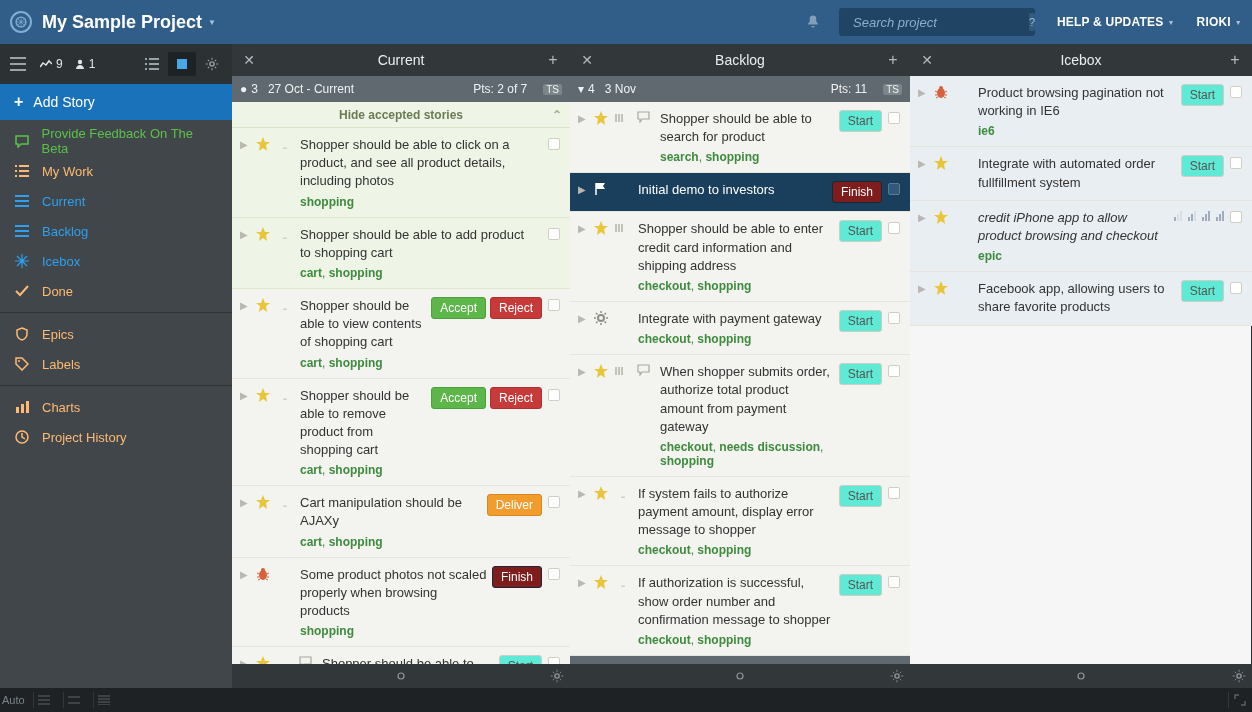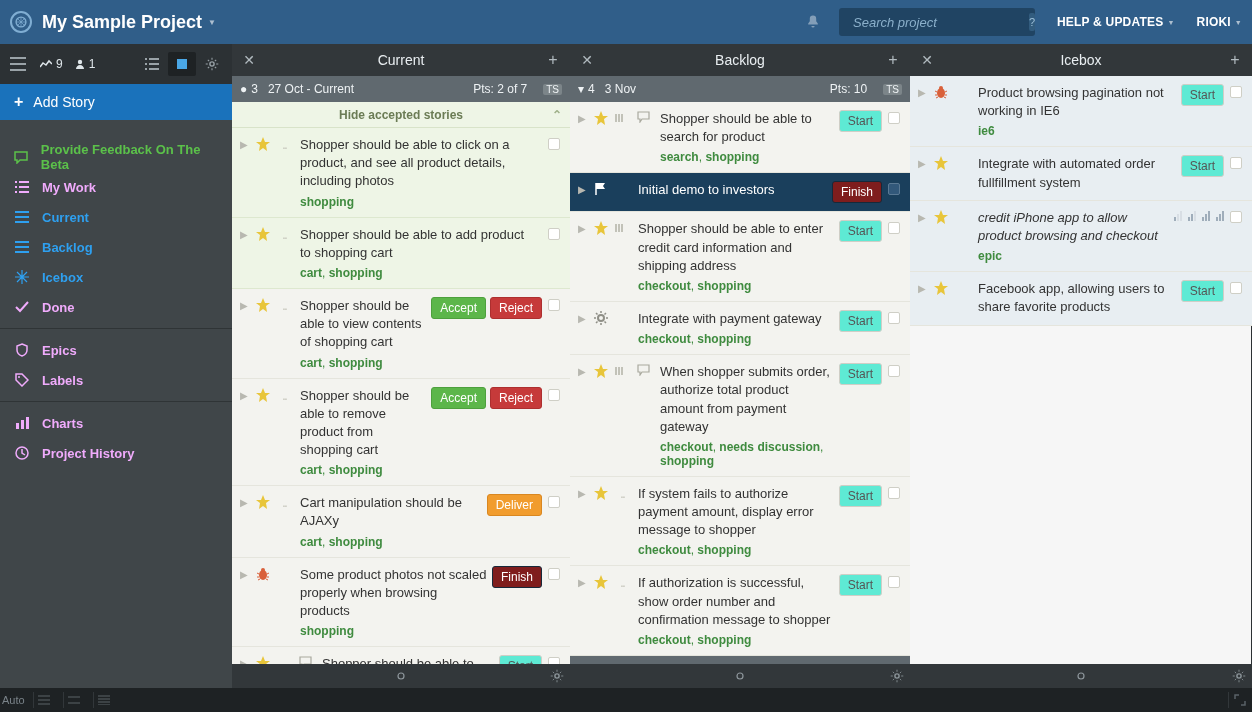--- a/index.html
+++ b/index.html
@@ -30,22 +30,22 @@
 .sidebar-head { background: #2c3134; height: 40px; display: flex; align-items: center; padding: 0 6px; }
 .sb-btn { width: 24px; height: 24px; display: flex; align-items: center; justify-content: center; color: #9aa3a8; margin-right: 4px; }
 .sb-stat { color: #dfe6ea; font-size: 12px; margin: 0 6px; display: flex; align-items: center; gap: 4px; }
 .sb-seg { margin-left: auto; display: flex; align-items: center; gap: 2px; }
 .seg-btn { width: 28px; height: 24px; display: flex; align-items: center; justify-content: center; color: #9aa3a8; border-radius: 2px; }
 .seg-btn.active { background: #1e2224; color: #4aa7e6; }
 
 .add-story { background: #1a72bb; color: #fff; height: 36px; display: flex; align-items: center; padding: 0 14px; font-size: 14px; gap: 10px; cursor: pointer; }
 .add-story .plus { font-size: 16px; font-weight: bold; }
 
-.nav { padding-top: 22px; overflow: auto; flex: 1; font-weight: bold; }
-.nav-item { height: 30px; display: flex; align-items: center; padding: 0 14px; gap: 12px; color: #f0abfc; cursor: pointer; }
+.nav { padding-top: 6px; overflow: auto; flex: 1; }
+.nav-item { height: 30px; display: flex; align-items: center; padding: 0 14px; gap: 12px; color: #fdba74; cursor: pointer; }
 .nav-item.active { color: #2ea0f0; }
 .nav-item.beta { color: #5bc14a; }
 .nav-item .ic { width: 16px; display: flex; justify-content: center; }
 .nav-divider { height: 1px; background: #2f3436; margin: 6px 0; }
 
 
 .panels { flex: 1; display: flex; min-width: 0; }
 .panel { background: #f6f6f6; display: flex; flex-direction: column; min-width: 0; box-shadow: -1px 0 0 #2c3134 inset; }
 .panel:nth-child(1) { width: 338px; }
 .panel:nth-child(2) { width: 340px; }
@@ -465,21 +465,21 @@
             <span class="pt">Backlog</span>
             <span class="plus">+</span>
           </div>
           <div class="list">
             <div class="iter-bar">
               <span class="iter-num">
                 <span>▾</span>
                 <span>4</span>
               </span>
               <span class="iter-date">3 Nov</span>
-              <span class="iter-pts">Pts: 10</span>
+              <span class="iter-pts">Pts: 11</span>
               <span class="iter-badge">TS</span>
             </div>
             <div class="story unstarted">
               <div class="col-arrow">▶</div>
               <div class="col-icon">
                 <svg class="star-ic" viewBox="0 0 14 14">
                   <polygon points="7,0 9,5 14,5 10,8 11,14 7,11 3,14 4,8 0,5 5,5" fill="#e8c53a"></polygon>
                 </svg>
               </div>
               <div class="col-pts">

